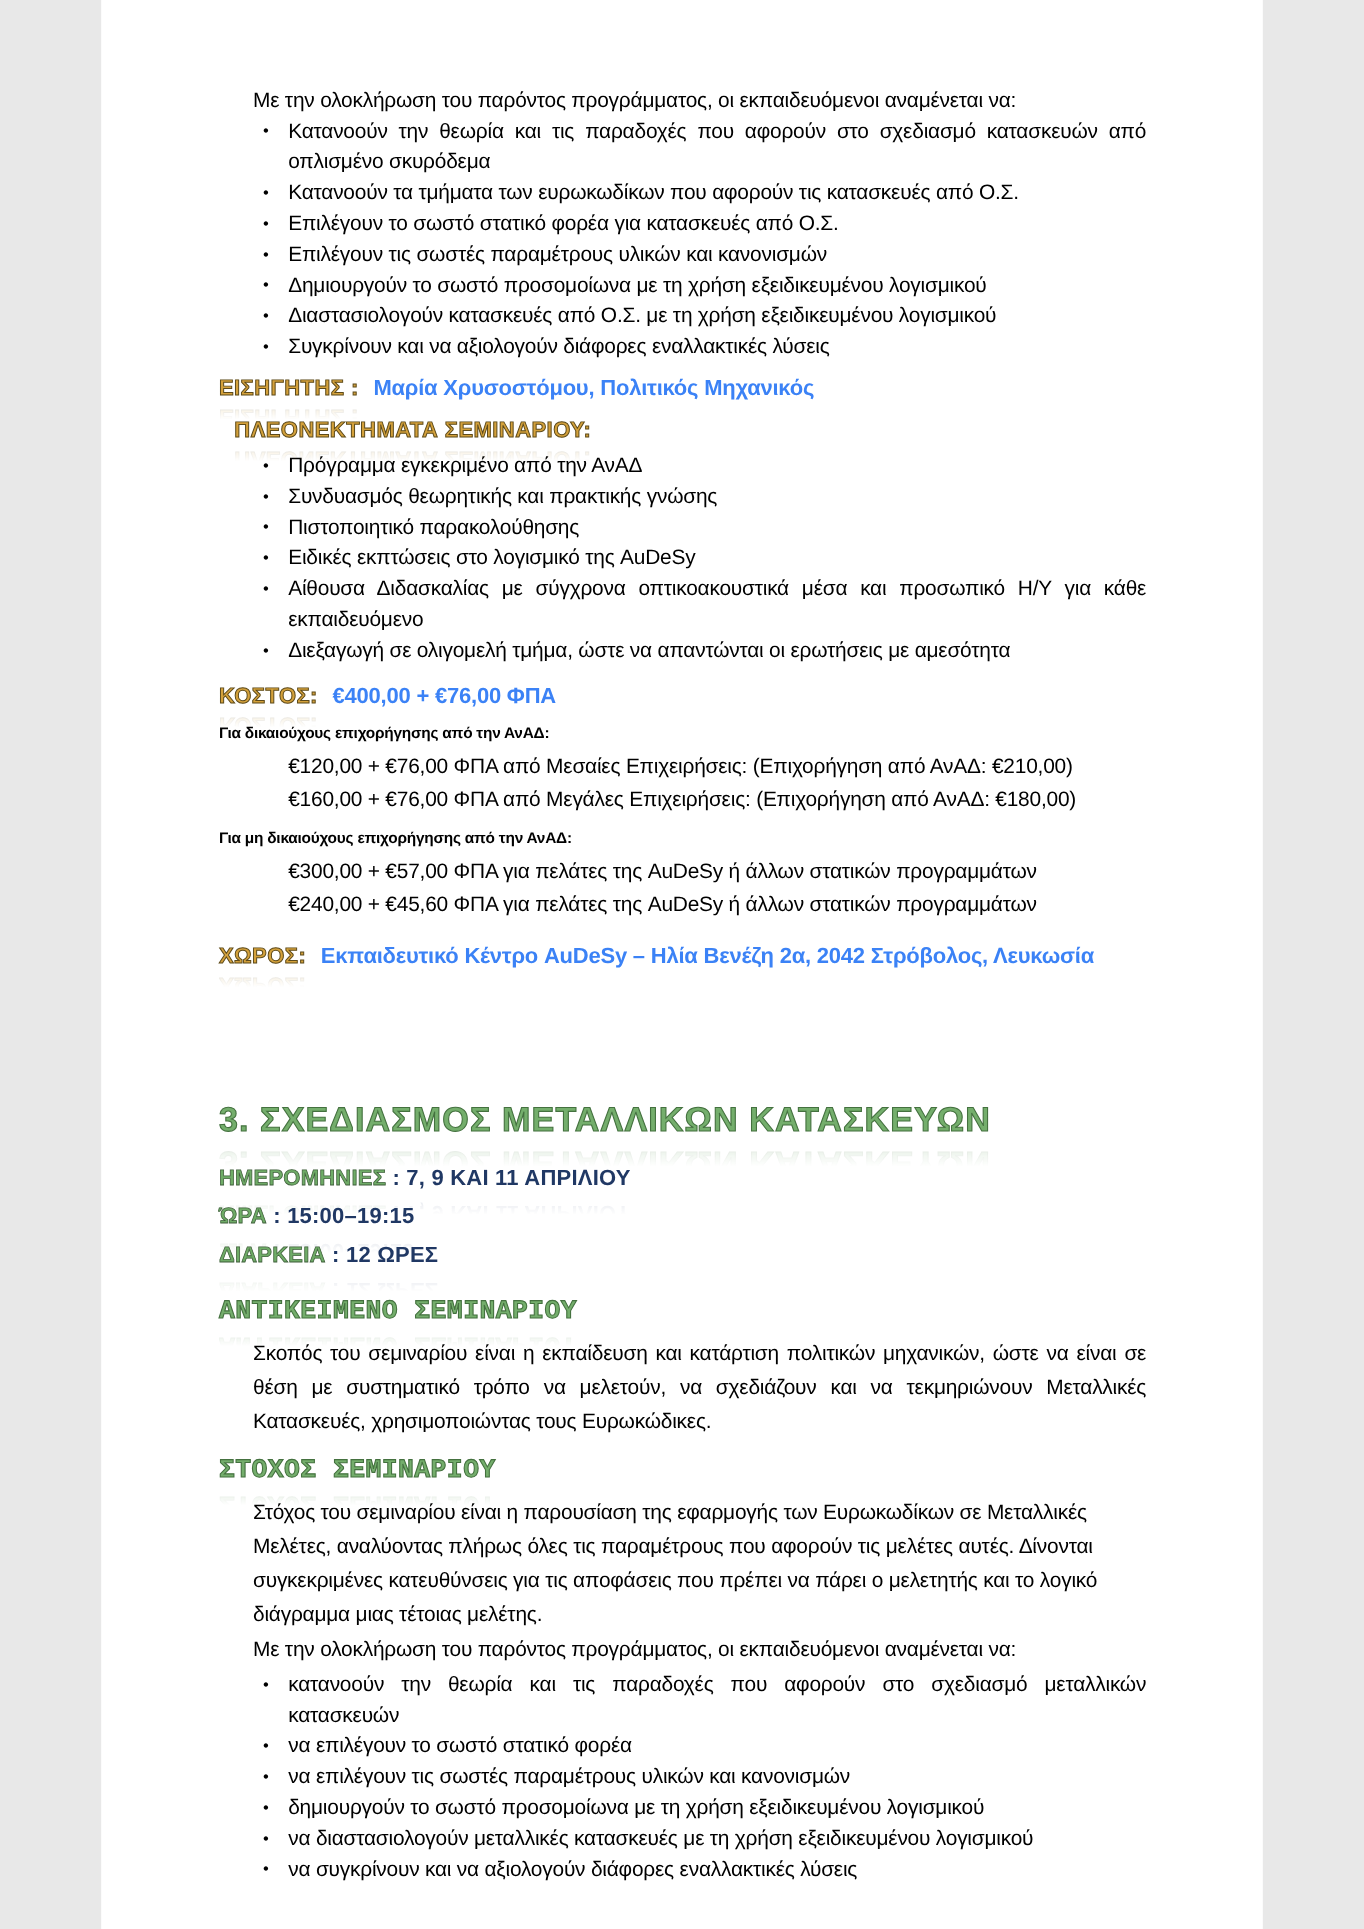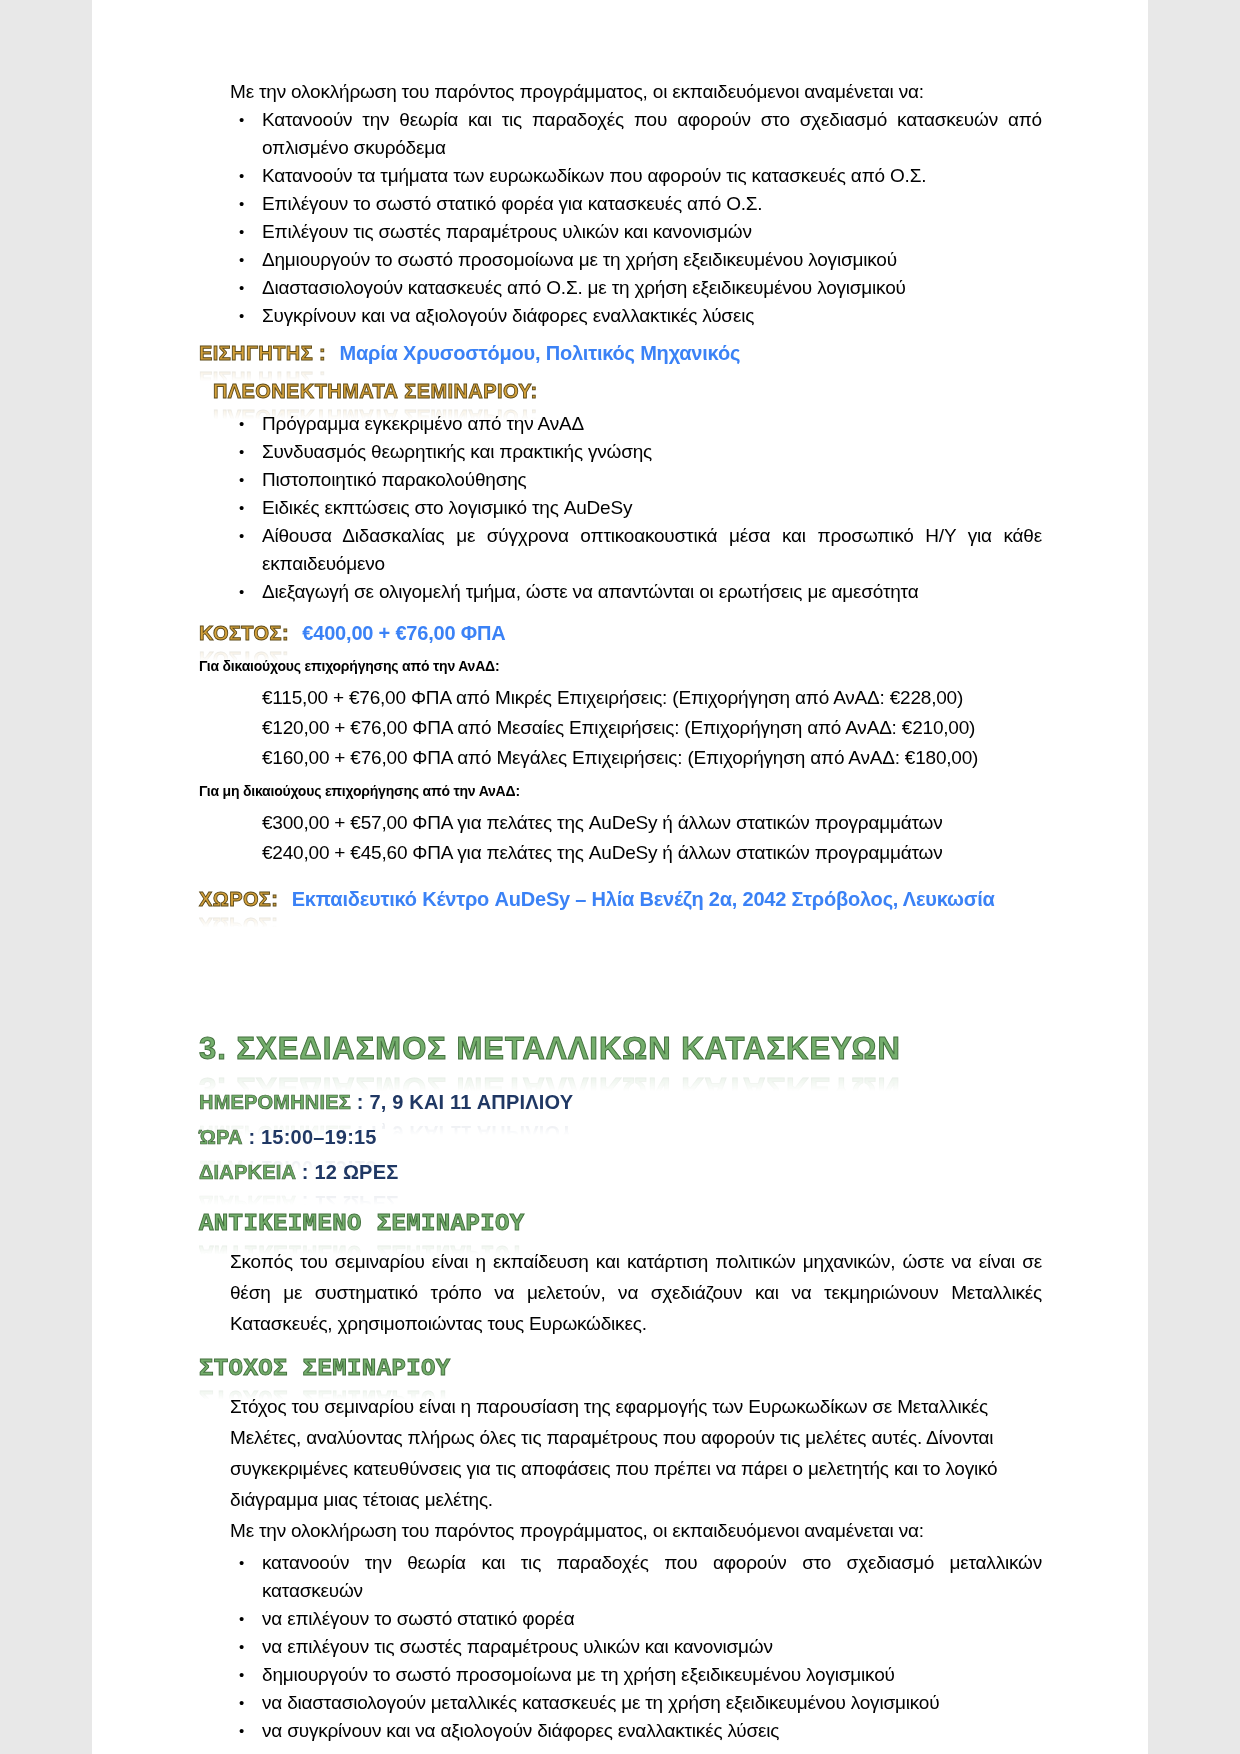--- a/index.html
+++ b/index.html
@@ -149,21 +149,20 @@
       <span class="li-text no-just">Διεξαγωγή σε ολιγομελή τμήμα, ώστε να απαντώνται οι ερωτήσεις με αμεσότητα</span>
     </li>
   </ul>
 
   <p class="gold-line cost-line">
     <span class="wa gold-wa"><span class="wa-main">ΚΟΣΤΟΣ:</span><span class="wa-refl" aria-hidden="true">ΚΟΣΤΟΣ:</span></span>
     <span class="inline-val body">€400,00 + €76,00 ΦΠΑ</span>
   </p>
 
   <p class="bold-line">Για δικαιούχους επιχορήγησης από την ΑνΑΔ:</p>
-  <p class="price-line">€115,00 + €76,00 ΦΠΑ από Μικρές Επιχειρήσεις: (Επιχορήγηση από ΑνΑΔ: €228,00)</p>
   <p class="price-line">€120,00 + €76,00 ΦΠΑ από Μεσαίες Επιχειρήσεις: (Επιχορήγηση από ΑνΑΔ: €210,00)</p>
   <p class="price-line">€160,00 + €76,00 ΦΠΑ από Μεγάλες Επιχειρήσεις: (Επιχορήγηση από ΑνΑΔ: €180,00)</p>
 
   <p class="bold-line">Για μη δικαιούχους επιχορήγησης από την ΑνΑΔ:</p>
   <p class="price-line">€300,00 + €57,00  ΦΠΑ για πελάτες της AuDeSy ή άλλων στατικών προγραμμάτων</p>
   <p class="price-line">€240,00 + €45,60  ΦΠΑ για πελάτες της AuDeSy ή άλλων στατικών προγραμμάτων</p>
 
   <p class="gold-line venue-line">
     <span class="wa gold-wa"><span class="wa-main">ΧΩΡΟΣ:</span><span class="wa-refl" aria-hidden="true">ΧΩΡΟΣ:</span></span>
     <span class="inline-val body">Εκπαιδευτικό Κέντρο AuDeSy – Ηλία Βενέζη 2α, 2042 Στρόβολος, Λευκωσία</span>

